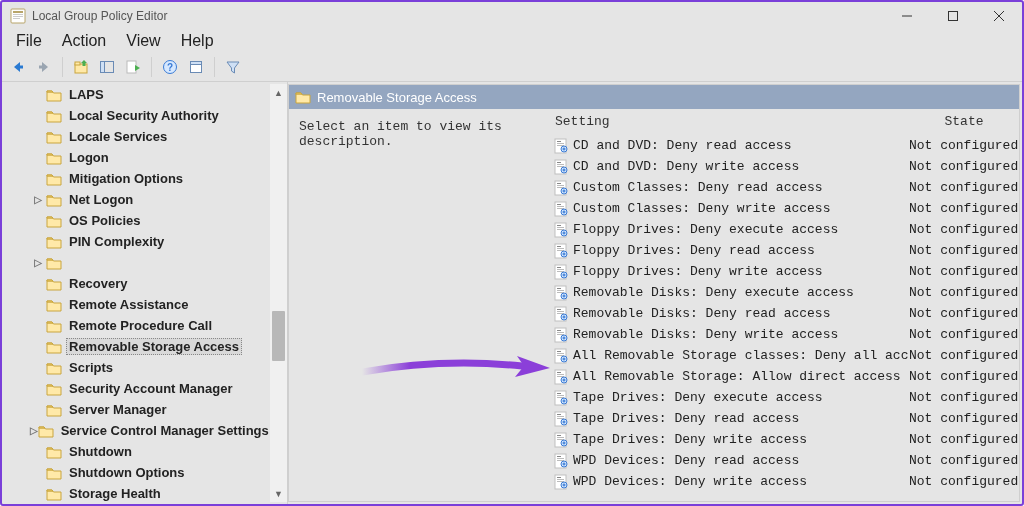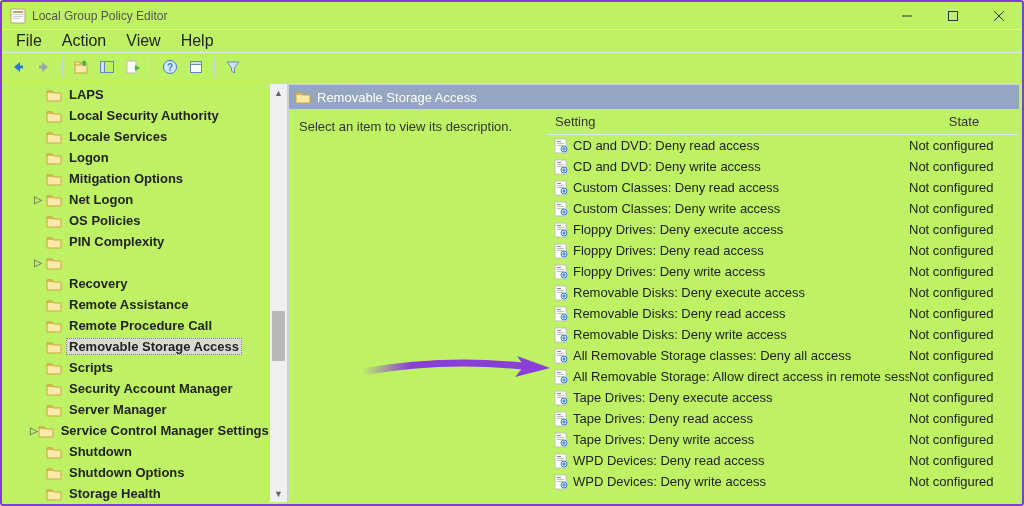--- a/index.html
+++ b/index.html
@@ -1,17 +1,17 @@
 <!DOCTYPE html>
 <html><head>
 <meta charset="utf-8">
 <style>
   * { box-sizing: border-box; }
   html, body { margin: 0; padding: 0; font-family: "Segoe UI", Tahoma, sans-serif; font-size: 13px; color: #222; background: #fff; }
-  .window { width: 1024px; height: 506px; border: 2px solid #7a3fd9; border-radius: 3px; display: flex; flex-direction: column; background: #bef264; overflow: hidden; position: relative; }
+  .window { width: 1024px; height: 506px; border: 2px solid #7a3fd9; border-radius: 3px; display: flex; flex-direction: column; background: #e5e5e5; overflow: hidden; position: relative; }
   
   .titlebar { height: 28px; display: flex; align-items: center; border-bottom: 1px solid #e5e5e5; }
   .titlebar .app-icon { width: 16px; height: 16px; margin: 0 6px 0 8px; }
   .titlebar .title { flex: 1; color: #555; font-size: 12px; }
   .titlebar .winbtn { width: 46px; height: 28px; display: flex; align-items: center; justify-content: center; color: #333; }
   .titlebar .winbtn svg { width: 10px; height: 10px; }
   
   .menubar { height: 22px; display: flex; align-items: center; padding: 0 4px; font-size: 16px; }
   .menubar .menuitem { padding: 2px 10px; }
   
@@ -31,21 +31,21 @@
   .tree-node .exp { width: 16px; text-align: center; color: #777; font-size: 10px; }
   .tree-node.has-exp .exp { display: inline-block; }
   .tree-node .fld { width: 16px; height: 14px; margin-right: 4px; display: inline-flex; }
   .tree-node .lbl { padding: 1px 3px; }
   .tree-node.selected .lbl { background: #d9d9d9; border: 1px dotted #888; padding: 0 2px; }
   .tree-node .fld svg { width: 16px; height: 14px; }
   
   .details-pane { flex: 1; display: flex; flex-direction: column; border: 1px solid #cfcfcf; margin: 2px 2px 2px 0; min-width: 0; }
   .details-header { height: 24px; background: #94a6c0; color: #fff; display: flex; align-items: center; padding-left: 6px; font-size: 13px; }
   .details-header .fld { width: 16px; height: 14px; margin-right: 6px; display: inline-flex; }
-  .details-columns { flex: 1; display: flex; min-height: 0; }
+  .details-columns { flex: 1; display: flex; min-height: 0; font-family: Liberation Mono, monospace; }
   .desc-col { width: 258px; padding: 10px 10px; color: #333; border-right: 0; }
   .list-col { flex: 1; display: flex; flex-direction: column; min-width: 0; }
   .list-head { display: flex; height: 26px; align-items: center; border-bottom: 1px solid #e5e5e5; color: #333; }
   .list-head .hcell { display: flex; align-items: center; padding: 0 8px; height: 100%; }
   .list-head .hcell.setting { flex: 1; }
   .list-head .hcell.state { width: 110px; justify-content: center; }
   .list-body { flex: 1; overflow: hidden; }
   .list-row { display: flex; align-items: center; height: 21px; }
   .list-row .cell.setting { flex: 1; display: flex; align-items: center; padding-left: 6px; white-space: nowrap; overflow: hidden; }
   .list-row .cell.state { width: 110px; padding-right: 8px; white-space: nowrap; }

